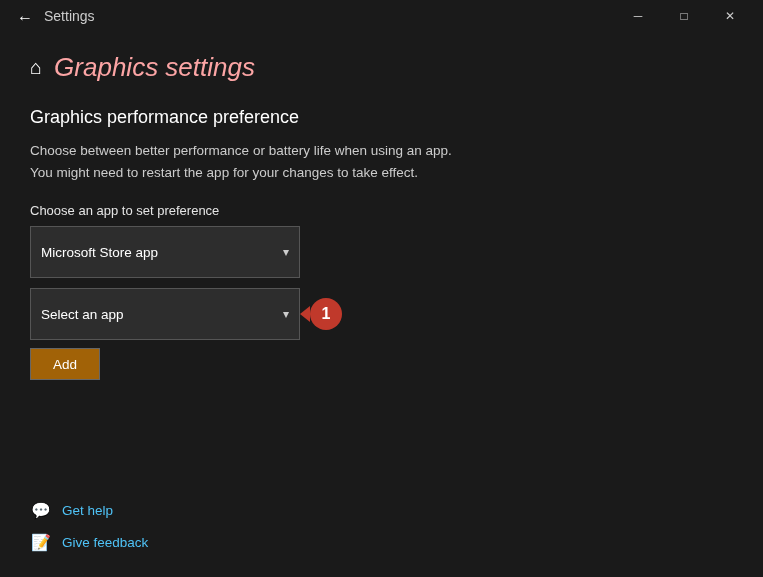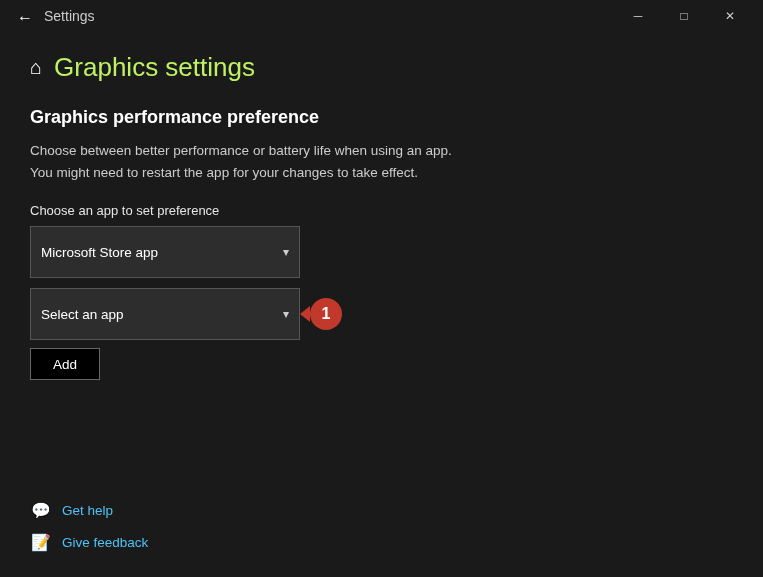--- a/index.html
+++ b/index.html
@@ -68,27 +68,28 @@
       gap: 12px;
       margin-bottom: 24px;
     }
     .home-icon {
       color: #ffffff;
       font-size: 20px;
     }
     .page-title {
       font-size: 26px;
       font-weight: 300;
-      color: #bef264;
+      color: #fca5a5;
+      font-style: italic;
     }
 
     
     .section-title {
       font-size: 18px;
-      font-weight: 700;
+      font-weight: 400;
       color: #ffffff;
       margin-bottom: 12px;
     }
     .section-desc {
       font-size: 13.5px;
       color: #cccccc;
       line-height: 1.6;
       margin-bottom: 20px;
       max-width: 460px;
     }
@@ -160,21 +161,21 @@
       border-top: 8px solid transparent;
       border-bottom: 8px solid transparent;
       border-right: 10px solid #c0392b;
     }
 
     
     .add-btn {
       margin-top: 8px;
       width: 70px;
       height: 32px;
-      background: #000000;
+      background: #a16207;
       border: 1px solid #666666;
       color: #ffffff;
       font-size: 13.5px;
       cursor: pointer;
       display: flex;
       align-items: center;
       justify-content: center;
     }
 
     

